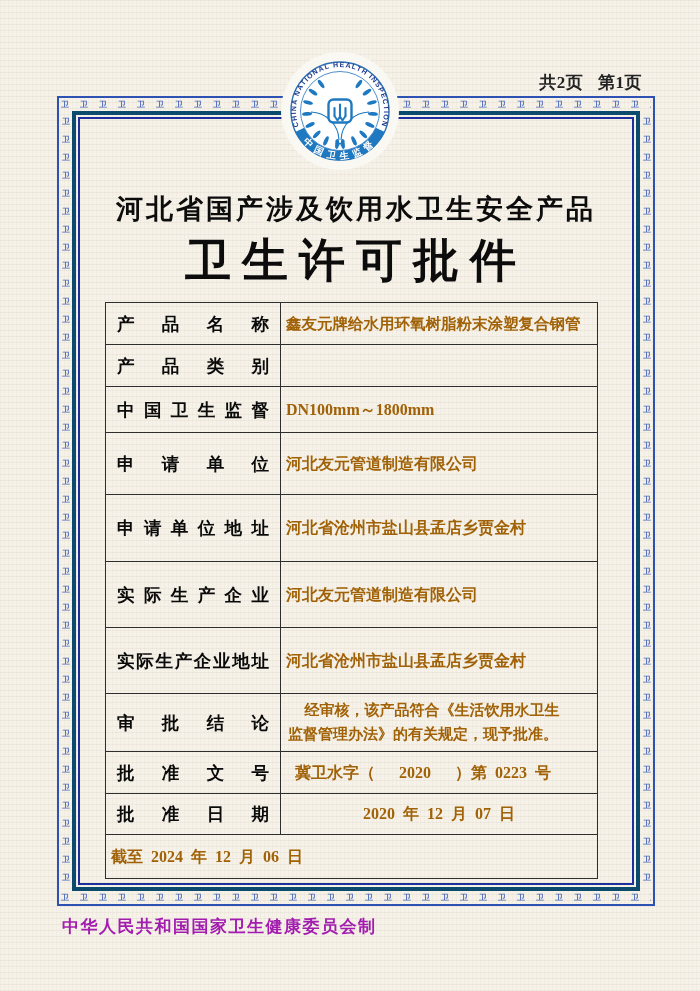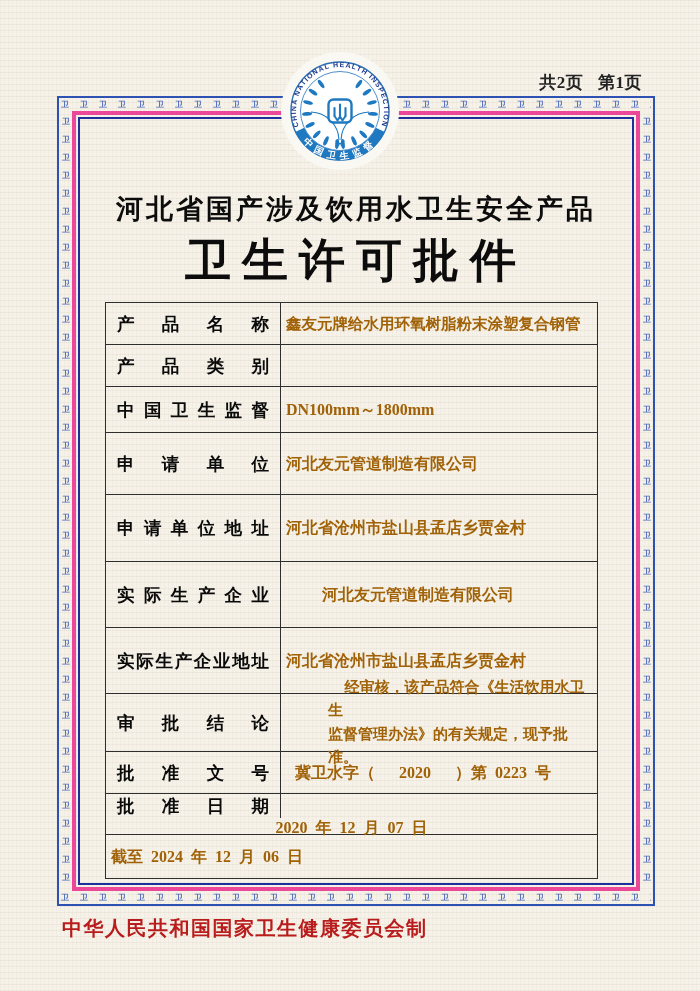--- a/index.html
+++ b/index.html
@@ -16,54 +16,54 @@
   .page-ind span{margin-left:10px;}
 
   
   .frame{position:absolute;left:57px;top:96px;width:598px;height:810px;box-sizing:border-box;
          border:2px solid #2d52b4;z-index:1;}
   .band{position:absolute;color:#2f55b8;font-size:8px;font-weight:bold;letter-spacing:4.5px;overflow:hidden;opacity:.85;}
   .band.h{left:2px;right:2px;height:13px;line-height:13px;text-align:center;white-space:nowrap;}
   .band.top{top:0;} .band.bottom{bottom:0;}
   .band.v{top:13px;bottom:13px;width:13px;writing-mode:vertical-rl;text-orientation:upright;line-height:13px;}
   .band.left{left:0;} .band.right{right:0;}
-  .inner{position:absolute;inset:13px;border:4px solid #ec4899;}
+  .inner{position:absolute;inset:13px;border:4px solid #0c4a6e;}
   .inner2{position:absolute;inset:2px;border:2px solid #1c2f9c;}
 
   
   .titles{margin-top:72px;text-align:center;}
   .title1{font-size:27px;font-weight:bold;letter-spacing:3px;color:#0c0c0c;}
   .title2{font-size:46px;font-weight:bold;letter-spacing:11px;margin-top:3px;color:#0c0c0c;}
 
   
   .ctable{position:absolute;left:25px;top:183px;width:493px;border:1px solid #2e2e2e;box-sizing:border-box;background:transparent;}
   .trow{display:flex;border-top:1px solid #2e2e2e;box-sizing:border-box;}
   .trow:first-child{border-top:none;}
   .trow:nth-child(1){height:41px;}  .trow:nth-child(2){height:42px;}
   .trow:nth-child(3){height:46px;}  .trow:nth-child(4){height:62px;}
-  .trow:nth-child(5){height:67px;}  .trow:nth-child(6){height:66px;gap:36px;}
+  .trow:nth-child(5){height:67px;}  .trow:nth-child(6){height:66px;}
   .trow:nth-child(7){height:66px;}  .trow:nth-child(8){height:58px;}
-  .trow:nth-child(9){height:42px;}  .trow:nth-child(10){height:41px;flex-direction:column;}
+  .trow:nth-child(9){height:42px;}  .trow:nth-child(10){height:41px;}
   .trow:nth-child(11){height:44px;}
   .tlabel{width:175px;flex:none;border-right:1px solid #2e2e2e;display:flex;align-items:center;box-sizing:border-box;}
   .tlabel .jt{display:block;width:100%;padding:0 11px;font-size:17.5px;font-weight:bold;color:#0a0a0a;
               text-align:justify;text-align-last:justify;}
   .tvalue{flex:1;display:flex;align-items:center;padding-left:5px;font-size:16px;font-weight:bold;
           color:#a16207;white-space:pre-wrap;box-sizing:border-box;line-height:1.25;}
   .tvalue.center{justify-content:center;padding-left:0;}
   .tvalue.doc-number{padding-left:14px;text-align:right;}
   .tvalue.conclusion{font-size:15px;line-height:1.55;}
-  .tvalue.conclusion .para{text-indent:1.1em;padding-left:2px;margin-left:40px;}
+  .tvalue.conclusion .para{text-indent:1.1em;padding-left:2px;}
 
   
   .halo{position:absolute;left:281px;top:52px;width:118px;height:118px;border-radius:50%;
         background:#faf8f2;z-index:2;}
   .emblem{position:absolute;left:290px;top:61px;width:100px;height:100px;z-index:3;}
 
-  .footer{position:absolute;left:62px;top:915px;font-size:20px;font-weight:bold;letter-spacing:1.5px;color:#b91c1c;}
+  .footer{position:absolute;left:62px;top:915px;font-size:17px;font-weight:bold;letter-spacing:1.5px;color:#a21caf;}
 </style>
 </head>
 <body>
 
 <div class="page-ind">
   <span>共2页</span>
   <span>第1页</span>
 </div>
 
 <div class="frame">

